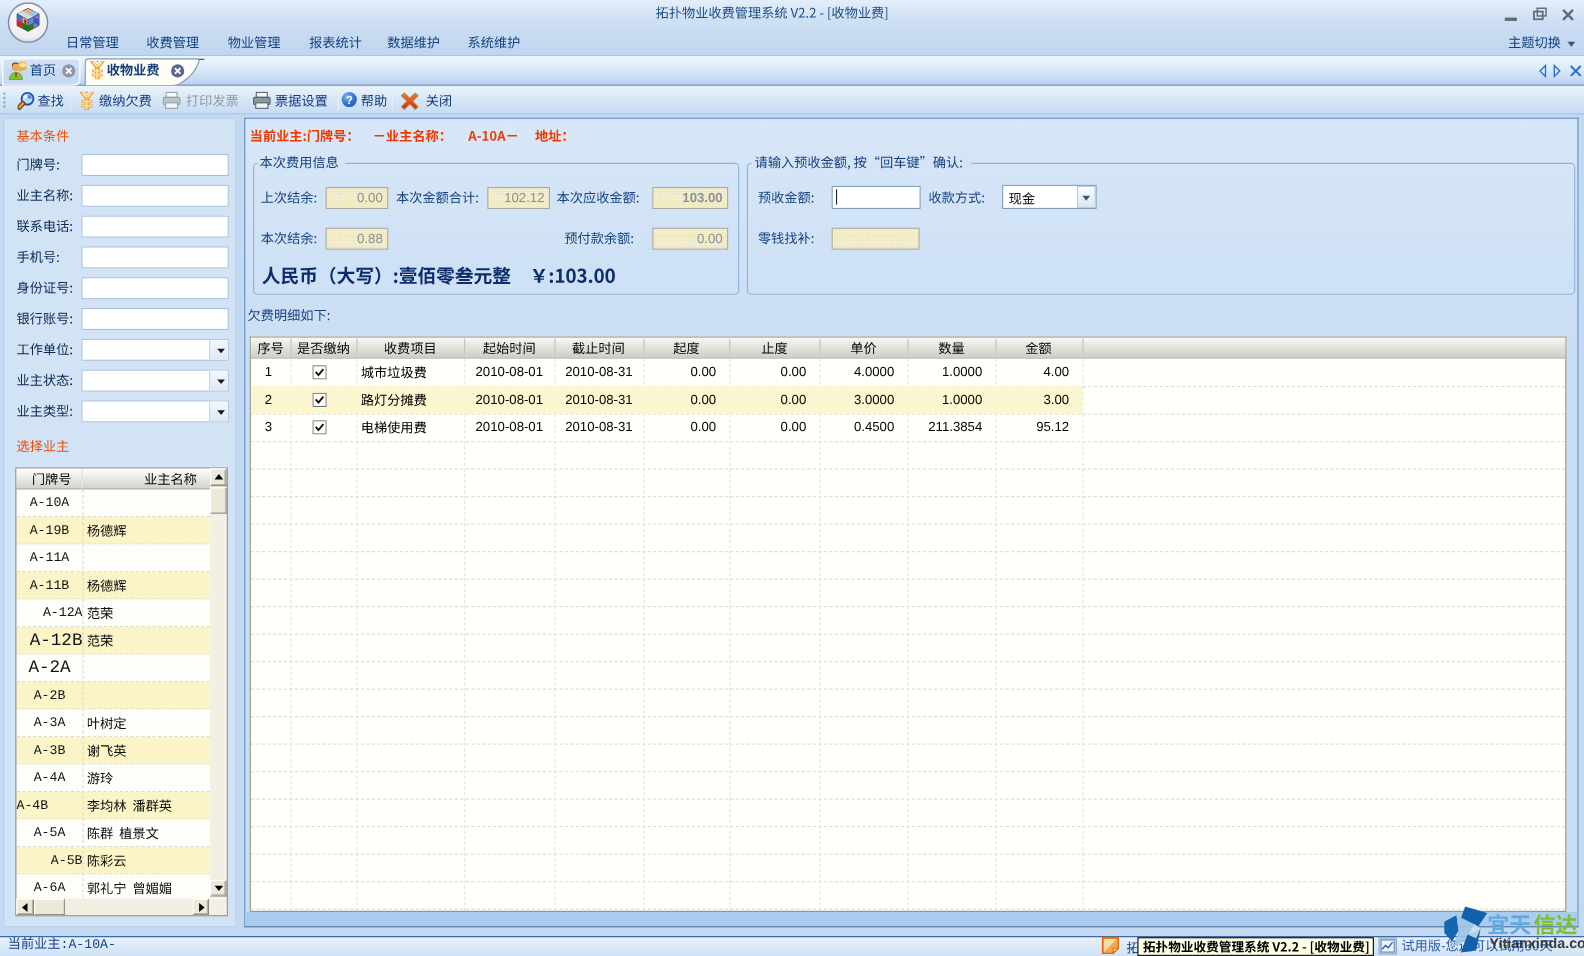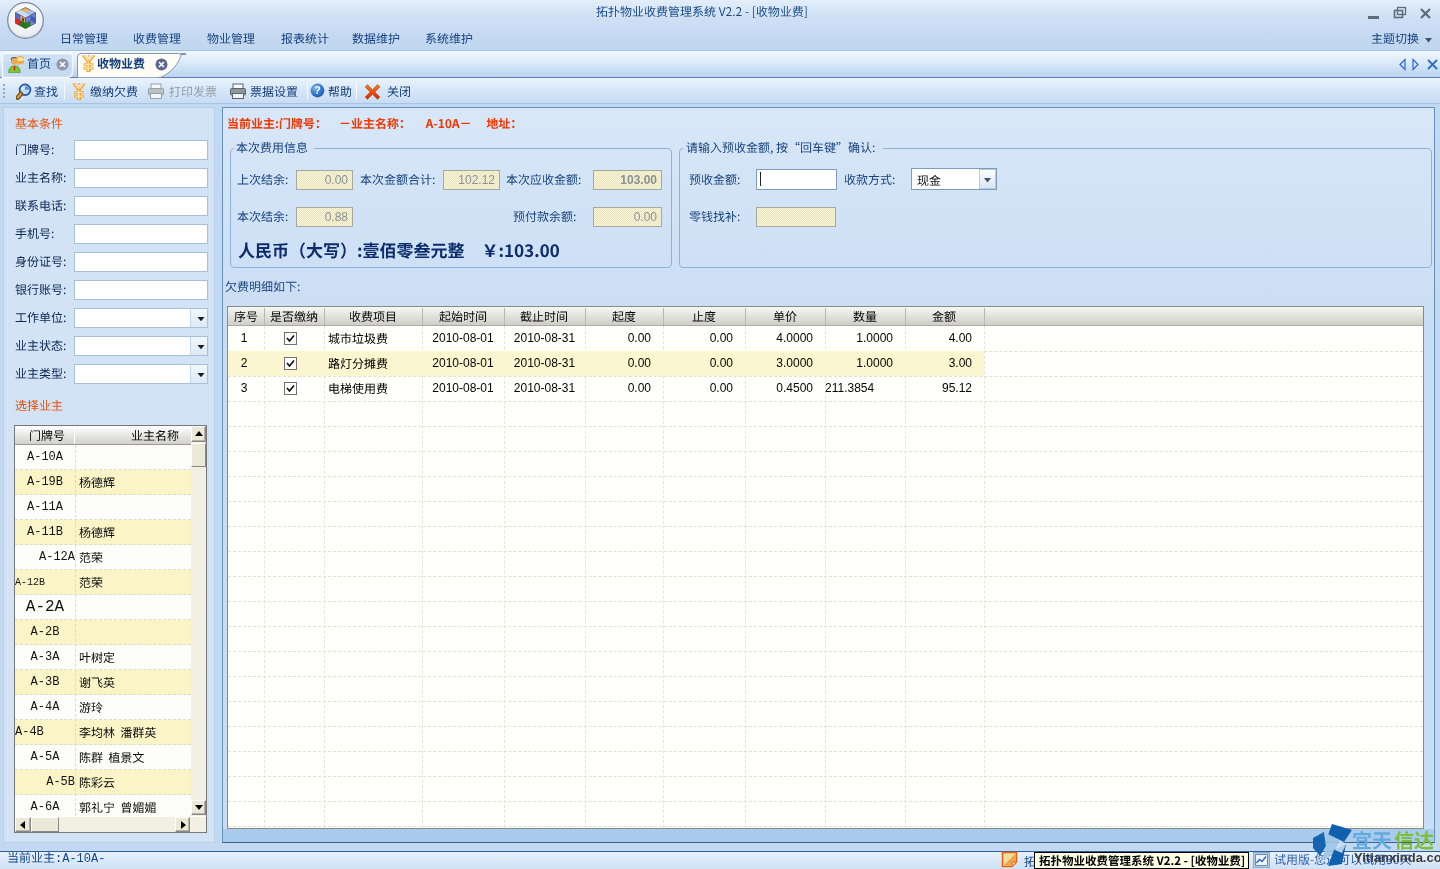--- a/index.html
+++ b/index.html
@@ -255,21 +255,21 @@
     </svg>
 <div class="abs mono" style="left:15px;top:495px;width:60px;text-align:center;font-size:12px;color:rgba(16,16,16,.99);line-height:25px;height:25px;overflow:hidden">A-11A</div>
 <div class="abs mono" style="left:15px;top:520px;width:60px;text-align:center;font-size:12px;color:rgba(16,16,16,.99);line-height:25px;height:25px;overflow:hidden">A-11B</div>
 <svg style="position:absolute;left:79px;top:523px;overflow:visible" width="38" height="18" viewBox="0 -14 38 18">
       <path d="M2.2 -10.1V-7.8H0.6V-6.9H2.1C1.8 -5.3 1.1 -3.4 0.4 -2.4C0.5 -2.1 0.8 -1.8 0.9 -1.5C1.4 -2.3 1.8 -3.5 2.2 -4.8V0.9H3V-5.5C3.4 -4.9 3.8 -4.1 3.9 -3.7L4.5 -4.4C4.3 -4.7 3.3 -6.3 3 -6.7V-6.9H4.4V-7.8H3V-10.1ZM5 -5.2C5.1 -5.3 5.5 -5.4 6 -5.4H6.6C6.1 -4 5.2 -2.9 4 -2.2C4.2 -2 4.5 -1.8 4.7 -1.6C5.9 -2.5 6.9 -3.8 7.5 -5.4H8.8C8 -2.8 6.6 -0.8 4.4 0.4C4.6 0.6 5 0.8 5.1 1C7.2 -0.4 8.7 -2.5 9.6 -5.4H10.4C10.2 -1.8 9.9 -0.5 9.6 -0.1C9.5 0 9.4 0 9.2 0C9 0 8.5 0 8 -0C8.2 0.2 8.3 0.6 8.3 0.8C8.8 0.9 9.3 0.9 9.6 0.8C9.9 0.8 10.1 0.7 10.4 0.4C10.8 -0.1 11.1 -1.6 11.3 -5.8C11.3 -5.9 11.4 -6.2 11.4 -6.2H6.6C7.8 -7 9 -8 10.3 -9.1L9.6 -9.6L9.4 -9.5H4.5V-8.7H8.5C7.4 -7.7 6.3 -6.9 5.9 -6.7C5.4 -6.4 4.9 -6.1 4.6 -6.1C4.7 -5.8 4.9 -5.4 5 -5.2Z M15.8 -3.7V-3H23.5V-3.7ZM18.8 -2.6C19.1 -2.2 19.5 -1.5 19.7 -1.1L20.4 -1.4C20.2 -1.8 19.8 -2.4 19.5 -2.9ZM17.6 -2V-0.2C17.6 0.6 17.8 0.8 18.9 0.8C19.1 0.8 20.4 0.8 20.6 0.8C21.4 0.8 21.7 0.5 21.8 -0.8C21.5 -0.8 21.2 -0.9 21 -1.1C21 -0 20.9 0.1 20.5 0.1C20.3 0.1 19.1 0.1 18.9 0.1C18.5 0.1 18.4 0 18.4 -0.2V-2ZM16.4 -2.1C16.2 -1.4 15.8 -0.4 15.3 0.1L16 0.5C16.5 -0.1 16.9 -1.1 17.1 -1.8ZM21.6 -2C22.1 -1.2 22.6 -0.2 22.8 0.4L23.6 0.1C23.3 -0.5 22.8 -1.5 22.3 -2.2ZM21 -6.8H22.3V-5.2H21ZM19.1 -6.8H20.3V-5.2H19.1ZM17.2 -6.8H18.4V-5.2H17.2ZM14.9 -10.1C14.4 -9.2 13.3 -8.1 12.4 -7.4C12.6 -7.3 12.8 -6.9 12.9 -6.7C13.8 -7.5 15 -8.7 15.7 -9.7ZM19.3 -10.1 19.2 -9.1H15.9V-8.4H19.1L18.9 -7.5H16.5V-4.5H23V-7.5H19.8L19.9 -8.4H23.5V-9.1H20.1L20.2 -10.1ZM15.1 -7.5C14.4 -6.1 13.4 -4.7 12.3 -3.8C12.5 -3.6 12.8 -3.1 12.9 -3C13.3 -3.3 13.7 -3.8 14.1 -4.3V1H15V-5.5C15.3 -6.1 15.7 -6.6 15.9 -7.2Z M29.2 -9.4V-7.2H30V-8.6H34.5V-7.2H35.3V-9.4ZM24.6 -9C24.9 -8.1 25.2 -7 25.2 -6.3L25.9 -6.4C25.8 -7.1 25.5 -8.3 25.3 -9.1ZM28.2 -9.2C28 -8.4 27.7 -7.1 27.4 -6.4L28 -6.2C28.3 -6.9 28.6 -8.1 28.9 -9ZM27.1 -0V-0C27.3 -0.3 27.6 -0.5 29.1 -1.8V-1.1H32.1V0.9H32.9V-1.1H35.5V-2H32.9V-3.4H35.1L35.1 -4.2H32.9V-5.5H32.1V-4.2H30.6C30.9 -4.8 31.3 -5.4 31.5 -6.1H34.9V-6.9H31.8C32 -7.2 32.1 -7.6 32.2 -8L31.3 -8.2C31.2 -7.7 31.1 -7.3 30.9 -6.9H29.6V-6.1H30.6C30.4 -5.5 30.2 -5 30 -4.8C29.8 -4.3 29.6 -4.1 29.4 -4C29.5 -3.8 29.7 -3.4 29.7 -3.2C29.8 -3.3 30.2 -3.4 30.7 -3.4H32.1V-2H29.1V-1.8C29.1 -2 28.9 -2.2 28.9 -2.4L27.9 -1.7V-5H28.8V-5.9H27.1V-9.9H26.3V-5.9H24.6V-5H25.5C25.5 -2.7 25.3 -0.9 24.4 0.2C24.6 0.3 24.9 0.6 25 0.8C26 -0.4 26.2 -2.4 26.3 -5H27.1V-1.6C27.1 -1 26.9 -0.7 26.7 -0.6C26.8 -0.5 27 -0.2 27.1 -0Z" fill="#101010"></path>
     </svg>
 <div class="abs mono" style="left:15px;top:545px;width:60px;text-align:right;font-size:12px;color:rgba(16,16,16,.99);line-height:25px;height:25px;overflow:hidden">A-12A</div>
 <svg style="position:absolute;left:79px;top:548px;overflow:visible" width="26" height="18" viewBox="0 -14 26 18">
       <path d="M0.9 0.2 1.5 0.9C2.4 0 3.5 -1.2 4.3 -2.2L3.8 -2.9C2.9 -1.8 1.7 -0.5 0.9 0.2ZM1.4 -6.3C2.1 -5.9 3.1 -5.3 3.6 -5L4.1 -5.7C3.6 -6 2.6 -6.6 1.9 -6.9ZM0.7 -4.1C1.4 -3.7 2.4 -3.2 2.9 -2.9L3.4 -3.6C2.9 -3.9 1.9 -4.4 1.2 -4.7ZM4.9 -6.5V-0.8C4.9 0.5 5.4 0.8 6.8 0.8C7.1 0.8 9.4 0.8 9.8 0.8C11.1 0.8 11.4 0.3 11.5 -1.4C11.3 -1.4 10.9 -1.6 10.7 -1.7C10.6 -0.4 10.5 -0.1 9.7 -0.1C9.2 -0.1 7.2 -0.1 6.8 -0.1C6 -0.1 5.8 -0.2 5.8 -0.8V-5.6H9.6V-3.5C9.6 -3.3 9.5 -3.3 9.3 -3.2C9.1 -3.2 8.3 -3.2 7.5 -3.3C7.6 -3 7.8 -2.7 7.8 -2.4C8.8 -2.4 9.5 -2.4 9.9 -2.5C10.3 -2.7 10.5 -3 10.5 -3.5V-6.5ZM7.7 -10.1V-9H4.3V-10.1H3.4V-9H0.7V-8.2H3.4V-7H4.3V-8.2H7.7V-7H8.6V-8.2H11.3V-9H8.6V-10.1Z M13.1 -7V-4.9H13.9V-6.2H22.1V-4.9H23V-7ZM19.5 -10.1V-9.2H16.5V-10.1H15.6V-9.2H12.7V-8.4H15.6V-7.3H16.5V-8.4H19.5V-7.3H20.4V-8.4H23.3V-9.2H20.4V-10.1ZM17.5 -5.9V-4.4H12.8V-3.6H17C15.9 -2.1 14.1 -0.9 12.4 -0.3C12.6 -0.1 12.9 0.3 13 0.5C14.7 -0.2 16.4 -1.5 17.5 -3V1H18.4V-3C19.6 -1.5 21.3 -0.2 23 0.5C23.1 0.2 23.4 -0.1 23.6 -0.3C21.9 -0.9 20.1 -2.1 19 -3.6H23.2V-4.4H18.4V-5.9Z" fill="#101010"></path>
     </svg>
-<div class="abs mono" style="left:15px;top:570px;width:60px;text-align:left;font-size:10px;color:rgba(16,16,16,.99);line-height:25px;height:25px;overflow:hidden">A-12B</div>
+<div class="abs mono" style="left:15px;top:570px;width:60px;text-align:right;font-size:16px;color:rgba(16,16,16,.99);line-height:25px;height:25px;overflow:hidden">A-12B</div>
 <svg style="position:absolute;left:79px;top:573px;overflow:visible" width="26" height="18" viewBox="0 -14 26 18">
       <path d="M0.9 0.2 1.5 0.9C2.4 0 3.5 -1.2 4.3 -2.2L3.8 -2.9C2.9 -1.8 1.7 -0.5 0.9 0.2ZM1.4 -6.3C2.1 -5.9 3.1 -5.3 3.6 -5L4.1 -5.7C3.6 -6 2.6 -6.6 1.9 -6.9ZM0.7 -4.1C1.4 -3.7 2.4 -3.2 2.9 -2.9L3.4 -3.6C2.9 -3.9 1.9 -4.4 1.2 -4.7ZM4.9 -6.5V-0.8C4.9 0.5 5.4 0.8 6.8 0.8C7.1 0.8 9.4 0.8 9.8 0.8C11.1 0.8 11.4 0.3 11.5 -1.4C11.3 -1.4 10.9 -1.6 10.7 -1.7C10.6 -0.4 10.5 -0.1 9.7 -0.1C9.2 -0.1 7.2 -0.1 6.8 -0.1C6 -0.1 5.8 -0.2 5.8 -0.8V-5.6H9.6V-3.5C9.6 -3.3 9.5 -3.3 9.3 -3.2C9.1 -3.2 8.3 -3.2 7.5 -3.3C7.6 -3 7.8 -2.7 7.8 -2.4C8.8 -2.4 9.5 -2.4 9.9 -2.5C10.3 -2.7 10.5 -3 10.5 -3.5V-6.5ZM7.7 -10.1V-9H4.3V-10.1H3.4V-9H0.7V-8.2H3.4V-7H4.3V-8.2H7.7V-7H8.6V-8.2H11.3V-9H8.6V-10.1Z M13.1 -7V-4.9H13.9V-6.2H22.1V-4.9H23V-7ZM19.5 -10.1V-9.2H16.5V-10.1H15.6V-9.2H12.7V-8.4H15.6V-7.3H16.5V-8.4H19.5V-7.3H20.4V-8.4H23.3V-9.2H20.4V-10.1ZM17.5 -5.9V-4.4H12.8V-3.6H17C15.9 -2.1 14.1 -0.9 12.4 -0.3C12.6 -0.1 12.9 0.3 13 0.5C14.7 -0.2 16.4 -1.5 17.5 -3V1H18.4V-3C19.6 -1.5 21.3 -0.2 23 0.5C23.1 0.2 23.4 -0.1 23.6 -0.3C21.9 -0.9 20.1 -2.1 19 -3.6H23.2V-4.4H18.4V-5.9Z" fill="#101010"></path>
     </svg>
 <div class="abs mono" style="left:15px;top:595px;width:60px;text-align:center;font-size:16px;color:rgba(16,16,16,.99);line-height:25px;height:25px;overflow:hidden">A-2A</div>
 <div class="abs mono" style="left:15px;top:620px;width:60px;text-align:center;font-size:12px;color:rgba(16,16,16,.99);line-height:25px;height:25px;overflow:hidden">A-2B</div>
 <div class="abs mono" style="left:15px;top:645px;width:60px;text-align:center;font-size:12px;color:rgba(16,16,16,.99);line-height:25px;height:25px;overflow:hidden">A-3A</div>
 <svg style="position:absolute;left:79px;top:648px;overflow:visible" width="38" height="18" viewBox="0 -14 38 18">
       <path d="M0.9 -8.8V-1.1H1.7V-2.1H4.5V-5.1H7.4V1H8.4V-5.1H11.5V-6H8.4V-9.9H7.4V-6H4.5V-8.8ZM1.7 -8H3.6V-2.9H1.7Z M19.6 -5.2C20.1 -4.4 20.6 -3.3 20.8 -2.6L21.6 -2.9C21.3 -3.6 20.8 -4.7 20.3 -5.5ZM16.1 -6.3C16.6 -5.5 17.1 -4.7 17.6 -3.8C17.1 -2.3 16.5 -1 15.7 -0.2C15.9 -0.1 16.2 0.2 16.4 0.4C17 -0.4 17.6 -1.5 18.1 -2.8C18.4 -2.2 18.7 -1.6 18.9 -1.2L19.5 -1.7C19.3 -2.3 18.9 -3.1 18.4 -3.9C18.8 -5.2 19.1 -6.8 19.2 -8.5L18.7 -8.7L18.6 -8.6H16.3V-7.8H18.3C18.2 -6.8 18.1 -5.8 17.8 -4.8C17.4 -5.5 17 -6.1 16.7 -6.7ZM21.7 -10V-7.4H19.4V-6.6H21.7V-0.2C21.7 -0 21.6 0 21.5 0C21.3 0.1 20.7 0.1 20 0C20.1 0.3 20.3 0.7 20.3 0.9C21.2 0.9 21.8 0.9 22.1 0.7C22.4 0.6 22.6 0.3 22.6 -0.2V-6.6H23.5V-7.4H22.6V-10ZM14 -10.1V-7.5H12.6V-6.7H13.9C13.6 -5.1 13 -3.1 12.4 -2.1C12.5 -1.9 12.7 -1.5 12.9 -1.3C13.3 -2 13.6 -3 14 -4.1V0.9H14.8V-5C15.1 -4.4 15.5 -3.5 15.6 -3.1L16.1 -3.8C15.9 -4.2 15.1 -5.7 14.8 -6.2V-6.7H15.8V-7.5H14.8V-10.1Z M26.7 -4.5C26.4 -2.4 25.8 -0.6 24.4 0.4C24.6 0.5 25 0.8 25.2 1C26 0.3 26.5 -0.6 27 -1.7C28.1 0.3 29.9 0.8 32.4 0.8H35.2C35.2 0.5 35.4 0.1 35.5 -0.1C34.9 -0.1 32.9 -0.1 32.4 -0.1C31.7 -0.1 31.1 -0.2 30.5 -0.3V-2.7H34V-3.5H30.5V-5.5H33.5V-6.4H26.5V-5.5H29.5V-0.5C28.5 -0.9 27.8 -1.6 27.3 -2.9C27.4 -3.4 27.5 -3.9 27.6 -4.4ZM29.1 -9.9C29.3 -9.6 29.5 -9.1 29.7 -8.7H25V-6.1H25.9V-7.9H34.1V-6.1H35V-8.7H30.7C30.6 -9.1 30.3 -9.7 30 -10.2Z" fill="#101010"></path>
     </svg>
 <div class="abs mono" style="left:15px;top:670px;width:60px;text-align:center;font-size:12px;color:rgba(16,16,16,.99);line-height:25px;height:25px;overflow:hidden">A-3B</div>
@@ -490,21 +490,21 @@
 <path d="M3 6 L5.5 9 L10 3.5" stroke="#111" stroke-width="1.7" fill="none"></path>
 </svg>
 <svg style="position:absolute;left:328px;top:379px;overflow:visible" width="62" height="18" viewBox="0 -14 62 18">
       <path d="M5.4 -4.9V-3.2H2.4V-4.9ZM6.4 -4.9H9.5V-3.2H6.4ZM5.4 -5.7H2.4V-7.5H5.4ZM6.4 -5.7V-7.5H9.5V-5.7ZM1.5 -8.3V-1.5H2.4V-2.3H5.4V-1C5.4 0.4 5.8 0.8 7.2 0.8C7.5 0.8 9.5 0.8 9.8 0.8C11.1 0.8 11.4 0.1 11.5 -1.7C11.3 -1.8 10.9 -1.9 10.6 -2.1C10.6 -0.6 10.4 -0.2 9.8 -0.2C9.3 -0.2 7.6 -0.2 7.2 -0.2C6.5 -0.2 6.4 -0.3 6.4 -1V-2.3H10.4V-8.3H6.4V-10.1H5.4V-8.3Z M14.3 -10.1V-7.8H12.6V-6.9H14.2C13.9 -5.3 13.1 -3.4 12.4 -2.4C12.5 -2.1 12.8 -1.8 12.9 -1.5C13.4 -2.3 13.9 -3.6 14.3 -4.9V0.9H15.1V-5.3C15.5 -4.7 15.9 -4 16 -3.6L16.6 -4.3C16.4 -4.6 15.4 -6 15.1 -6.4V-6.9H16.4V-7.8H15.1V-10.1ZM19.5 -5.1V-3.8H17.7L17.8 -5.1ZM17.1 -5.9C17.1 -5 16.9 -3.8 16.8 -3H19.1C18.3 -1.9 17.1 -0.8 16 -0.3C16.2 -0.1 16.4 0.2 16.5 0.4C17.6 -0.2 18.7 -1.2 19.5 -2.3V1H20.3V-3H22.5C22.4 -1.7 22.3 -1.2 22.2 -1C22.1 -0.9 22.1 -0.9 21.9 -0.9C21.8 -0.9 21.4 -0.9 21 -0.9C21.1 -0.7 21.2 -0.4 21.2 -0.1C21.7 -0.1 22.1 -0.1 22.3 -0.1C22.6 -0.2 22.7 -0.2 22.9 -0.4C23.1 -0.7 23.3 -1.5 23.4 -3.4C23.4 -3.6 23.4 -3.8 23.4 -3.8H20.3V-5.1H23V-8.1H21.6C21.9 -8.6 22.2 -9.3 22.5 -9.8L21.6 -10.1C21.4 -9.5 21 -8.7 20.7 -8.1H18.8L19.1 -8.3C19 -8.8 18.6 -9.5 18.2 -10L17.5 -9.8C17.8 -9.3 18.2 -8.6 18.3 -8.1H16.7V-7.4H19.5V-5.9ZM20.3 -7.4H22.2V-5.9H20.3Z M31.2 -10V-8.7H27.9V-7.9H31.2V-6.7H28.2V-3.4H31.1C31 -2.8 30.9 -2.1 30.5 -1.6C29.8 -2 29.3 -2.6 29 -3.2L28.2 -2.9C28.6 -2.2 29.2 -1.5 29.9 -1C29.4 -0.5 28.6 -0 27.4 0.3C27.6 0.4 27.9 0.8 28 1C29.2 0.6 30.1 0.1 30.7 -0.5C31.9 0.3 33.4 0.7 35.1 1C35.2 0.7 35.5 0.4 35.7 0.2C33.9 -0 32.4 -0.4 31.2 -1.1C31.7 -1.8 31.9 -2.6 32 -3.4H35.1V-6.7H32.1V-7.9H35.5V-8.7H32.1V-10ZM29 -6H31.2V-4.7L31.2 -4.2H29ZM32.1 -6H34.3V-4.2H32.1L32.1 -4.7ZM27.3 -10.1C26.6 -8.3 25.5 -6.5 24.3 -5.4C24.4 -5.1 24.7 -4.7 24.8 -4.5C25.2 -4.9 25.7 -5.4 26.1 -6V1H26.9V-7.3C27.4 -8.1 27.8 -9 28.2 -9.8Z M37.8 -9.2V-4.9C37.8 -3.2 37.7 -1.1 36.4 0.4C36.6 0.5 36.9 0.8 37.1 1C38 0 38.4 -1.4 38.6 -2.7H41.6V0.9H42.5V-2.7H45.8V-0.3C45.8 -0 45.7 0 45.4 0C45.2 0 44.4 0.1 43.5 0C43.7 0.3 43.8 0.7 43.9 0.9C45 0.9 45.7 0.9 46.1 0.7C46.5 0.6 46.6 0.3 46.6 -0.3V-9.2ZM38.7 -8.4H41.6V-6.4H38.7ZM45.8 -8.4V-6.4H42.5V-8.4ZM38.7 -5.6H41.6V-3.6H38.7C38.7 -4 38.7 -4.5 38.7 -4.9ZM45.8 -5.6V-3.6H42.5V-5.6Z M53.7 -2.8C53.3 -1 52.3 -0.2 48.5 0.2C48.7 0.4 48.9 0.7 48.9 1C52.9 0.5 54.1 -0.6 54.6 -2.8ZM54.3 -0.7C55.8 -0.3 57.8 0.5 58.8 1L59.3 0.3C58.2 -0.3 56.2 -0.9 54.7 -1.3ZM52.2 -7.2C52.2 -6.8 52.2 -6.5 52 -6.3H50.4L50.5 -7.2ZM53.1 -7.2H55V-6.3H52.9C53 -6.5 53.1 -6.8 53.1 -7.2ZM49.8 -7.8C49.7 -7.1 49.5 -6.2 49.4 -5.6H51.6C51.1 -5.1 50.2 -4.6 48.7 -4.3C48.9 -4.1 49.1 -3.8 49.2 -3.6C49.5 -3.7 49.9 -3.8 50.2 -3.9V-0.7H51.1V-3.3H56.9V-0.8H57.9V-4H50.7C51.7 -4.5 52.3 -5 52.7 -5.6H55V-4.3H55.9V-5.6H58.3C58.2 -5.3 58.2 -5.1 58.1 -5C58.1 -5 58 -5 57.9 -5C57.7 -5 57.4 -5 57 -5C57.1 -4.8 57.2 -4.6 57.2 -4.4C57.6 -4.4 58 -4.4 58.2 -4.4C58.5 -4.4 58.7 -4.4 58.8 -4.6C59 -4.8 59.1 -5.2 59.2 -6C59.2 -6.1 59.2 -6.3 59.2 -6.3H55.9V-7.2H58.5V-9.3H55.9V-10.1H55V-9.3H53.1V-10.1H52.3V-9.3H49.3V-8.7H52.3V-7.8L50.1 -7.8ZM53.1 -8.7H55V-7.8H53.1ZM55.9 -8.7H57.6V-7.8H55.9Z" fill="#000"></path>
     </svg>
 <div class="abs" style="left:422px;top:376px;width:82px;text-align:center;font-size:12px;line-height:25px;color:rgba(0,0,0,.99)">2010-08-01</div>
 <div class="abs" style="left:504px;top:376px;width:81px;text-align:center;font-size:12px;line-height:25px;color:rgba(0,0,0,.99)">2010-08-31</div>
 <div class="abs" style="left:585px;top:376px;width:72px;text-align:right;padding-right:6px;font-size:12px;line-height:25px;color:rgba(0,0,0,.99)">0.00</div>
 <div class="abs" style="left:663px;top:376px;width:76px;text-align:right;padding-right:6px;font-size:12px;line-height:25px;color:rgba(0,0,0,.99)">0.00</div>
 <div class="abs" style="left:745px;top:376px;width:74px;text-align:right;padding-right:6px;font-size:12px;line-height:25px;color:rgba(0,0,0,.99)">0.4500</div>
-<div class="abs" style="left:825px;top:376px;width:74px;text-align:left;padding-right:6px;font-size:12px;line-height:25px;color:rgba(0,0,0,.99)">211.3854</div>
+<div class="abs" style="left:825px;top:376px;width:74px;text-align:right;padding-right:6px;font-size:12px;line-height:25px;color:rgba(0,0,0,.99)">211.3854</div>
 <div class="abs" style="left:905px;top:376px;width:73px;text-align:right;padding-right:6px;font-size:12px;line-height:25px;color:rgba(0,0,0,.99)">95.12</div>
 <div class="abs" style="left:0;top:851px;width:1440px;height:18px;background:linear-gradient(#e7f1fb,#cfe2f6);border-top:1px solid #2f5e9e"></div>
 <svg style="position:absolute;left:7px;top:848px;overflow:visible" width="50" height="18" viewBox="0 -14 50 18">
       <path d="M1.5 -9.2C2.1 -8.4 2.7 -7.2 3 -6.4L3.9 -6.8C3.6 -7.6 2.9 -8.7 2.3 -9.6ZM9.6 -9.7C9.3 -8.7 8.6 -7.5 8.1 -6.7L8.9 -6.4C9.4 -7.1 10.1 -8.3 10.6 -9.3ZM1.4 -0.5V0.4H9.5V1H10.4V-5.8H6.5V-10.1H5.5V-5.8H1.6V-4.9H9.5V-3.2H2V-2.3H9.5V-0.5Z M19.2 -6.2V-1.2H20.1V-6.2ZM21.7 -6.5V-0.2C21.7 0 21.6 0.1 21.4 0.1C21.2 0.1 20.6 0.1 19.8 0C20 0.3 20.1 0.7 20.2 0.9C21.1 0.9 21.7 0.9 22.1 0.8C22.4 0.6 22.6 0.4 22.6 -0.2V-6.5ZM20.7 -10.1C20.4 -9.6 20 -8.8 19.5 -8.2H15.9L16.5 -8.4C16.3 -8.9 15.8 -9.6 15.3 -10.1L14.5 -9.8C14.9 -9.3 15.4 -8.7 15.6 -8.2H12.6V-7.4H23.4V-8.2H20.6C20.9 -8.7 21.3 -9.3 21.6 -9.8ZM16.9 -3.6V-2.4H14.2V-3.6ZM16.9 -4.3H14.2V-5.5H16.9ZM13.4 -6.3V0.9H14.2V-1.7H16.9V-0.1C16.9 0.1 16.9 0.1 16.7 0.1C16.5 0.1 16 0.1 15.4 0.1C15.5 0.3 15.6 0.7 15.7 0.9C16.5 0.9 17 0.9 17.4 0.8C17.7 0.6 17.8 0.4 17.8 -0.1V-6.3Z M34.2 -7.3C33.8 -6 32.9 -4.2 32.3 -3.1L33 -2.7C33.7 -3.9 34.5 -5.5 35.1 -6.9ZM25 -7.1C25.6 -5.7 26.3 -3.9 26.6 -2.8L27.5 -3.2C27.2 -4.2 26.4 -6 25.8 -7.3ZM31 -9.9V-0.6H29V-9.9H28.1V-0.6H24.7V0.3H35.3V-0.6H31.9V-9.9Z M40.5 -9.5C41.2 -9 42.1 -8.2 42.5 -7.7H37.2V-6.8H41.5V-4.2H37.8V-3.3H41.5V-0.3H36.7V0.6H47.4V-0.3H42.5V-3.3H46.3V-4.2H42.5V-6.8H46.8V-7.7H42.9L43.4 -8.1C43 -8.7 42 -9.5 41.2 -10Z" fill="#12408a"></path>
     </svg>
 <div class="abs mono" style="left:55px;top:849px;font-size:12px;line-height:20px;color:rgba(18,64,138,.99)">:A-10A-</div>
 <svg class="abs" style="left:1001px;top:851px" width="17" height="17" viewBox="0 0 17 17">
 <path d="M1.5 1.5 L15.5 1.5 L15.5 11 L11 15.5 L1.5 15.5 Z" fill="#f6dd9e" stroke="#e8640e" stroke-width="1.6"></path>
 <path d="M14.8 2.2 L2.2 14.8 L10.6 14.8 L14.8 10.6 Z" fill="#eaa94e"></path>
 <path d="M15.5 11 L11 15.5 L11 11 Z" fill="#fdf2cc" stroke="#e8640e" stroke-width="1"></path>

